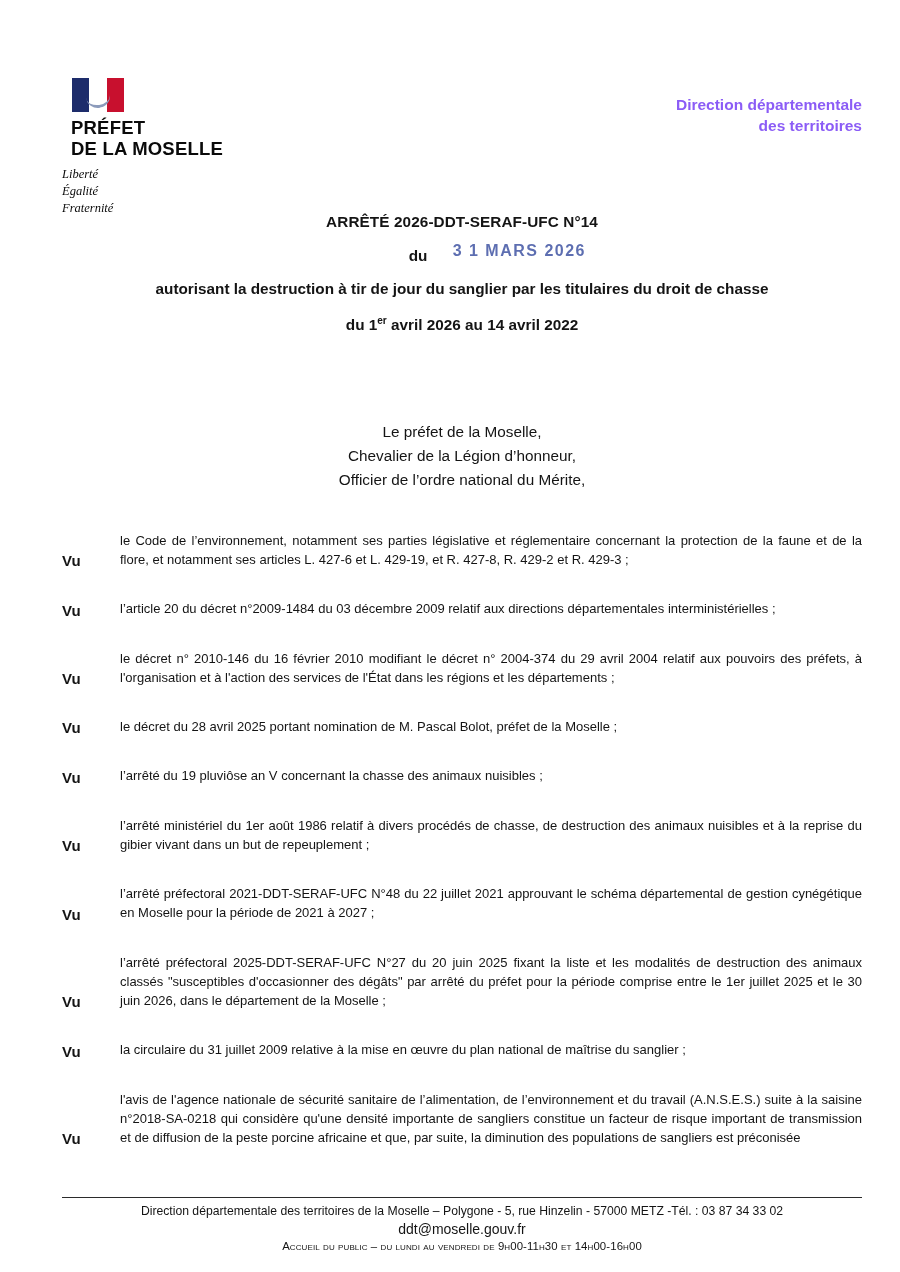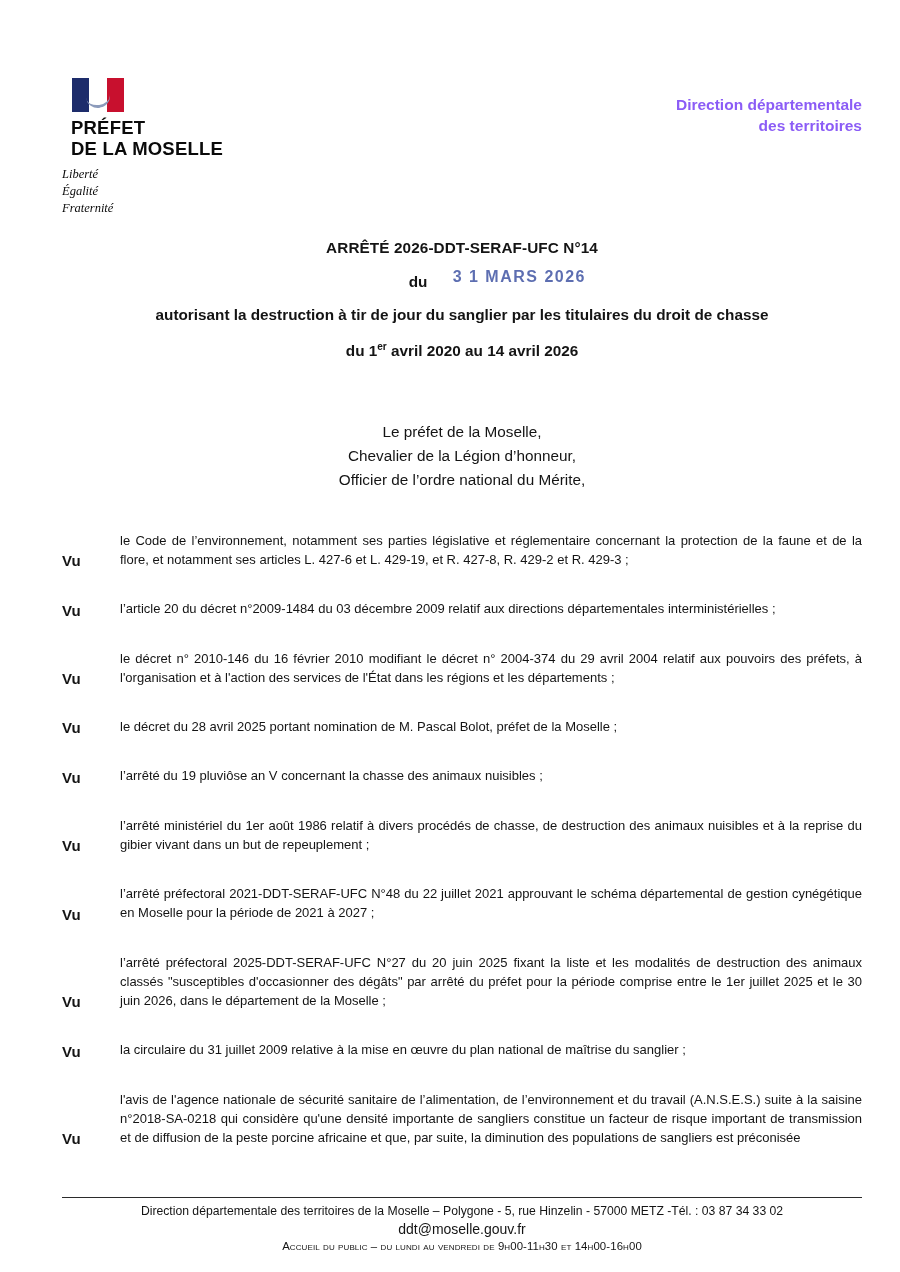--- a/index.html
+++ b/index.html
@@ -90,21 +90,20 @@
     position: absolute;
     top: 213px;
     left: 62px;
     right: 38px;
     text-align: center;
   }
   .title-main {
     font-weight: bold;
     font-size: 15.3px;
     letter-spacing: .1px;
-    margin-top: 26px;
   }
   .du-line {
     margin-top: 16px;
     font-weight: bold;
     font-size: 15.3px;
     position: relative;
     display: inline-block;
     left: -44px;
   }
   .stamp {
@@ -226,21 +225,21 @@
   </div>
 
   <div class="title-block">
     <div class="title-main">ARRÊTÉ 2026-DDT-SERAF-UFC N°14</div>
     <div class="du-line">
       <span>du</span>
       <span class="stamp">3 1 MARS 2026</span>
     </div>
     <div class="title-sub1">autorisant la destruction à tir de jour du sanglier par les titulaires du droit de chasse</div>
     <div class="title-sub2">
-      <span>du 1</span><sup>er</sup><span> avril 2020 au 14 avril 2026</span>
+      <span>du 1</span><sup>er</sup><span> avril 2026 au 14 avril 2022</span>
     </div>
   </div>
 
   <div class="prefect-ident">
     <div>Le préfet de la Moselle,</div>
     <div>Chevalier de la Légion d’honneur,</div>
     <div>Officier de l’ordre national du Mérite,</div>
   </div>
 
   <div class="vu-list">

